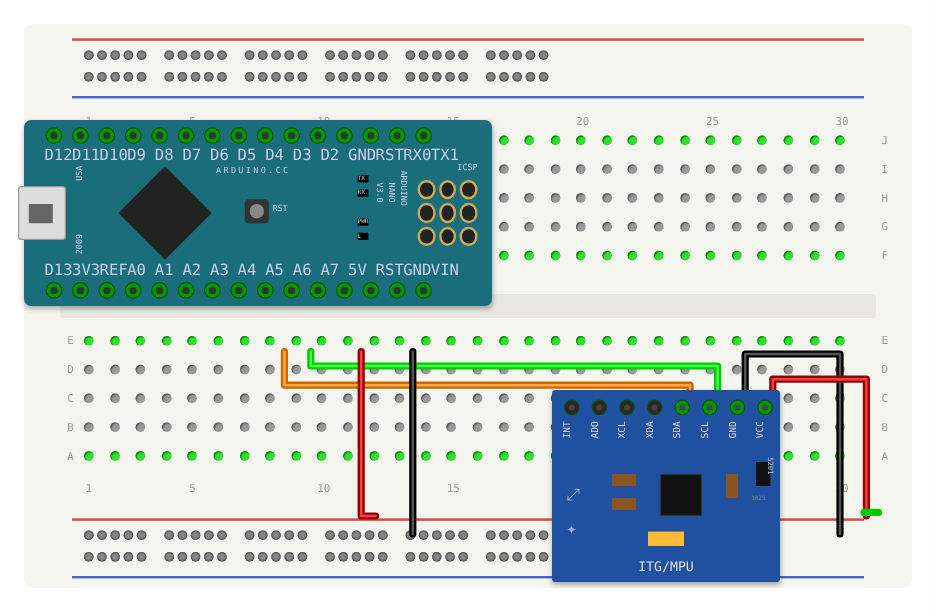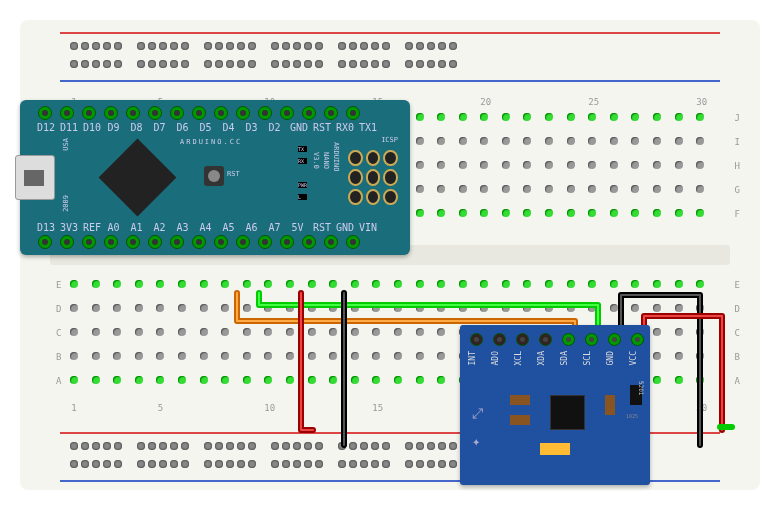--- a/index.html
+++ b/index.html
@@ -29,21 +29,21 @@
 .grid-row{position:absolute;display:flex;left:50px;gap:13.6px}
 .ghole{width:8px;height:8px;background:#999;border-radius:50%;box-shadow:inset 1px 1px 1px #555}
 .ghole.green{background:#3d3;box-shadow:inset 1px 1px 1px #080}
 .gap{position:absolute;top:150px;left:30px;right:30px;height:20px;background:#e8e8e0;border-radius:3px}
 .nano{position:absolute;left:20px;top:100px;width:390px;height:155px;background:#1a6d7a;border-radius:6px;box-shadow:0 2px 4px rgba(0,0,0,.3)}
 .nano-pins{position:absolute;display:flex;gap:8px}
 .nano-pins.top{top:6px;left:18px}
 .nano-pins.bot{bottom:6px;left:18px}
 .npin{width:14px;height:14px;background:#090;border-radius:50%;border:1px solid #050;position:relative}
 .npin::after{content:'';position:absolute;inset:3px;background:#333;border-radius:50%}
-.pin-labels{position:absolute;display:flex;gap:8px;font-size:10px;color:#cce;font-family:monospace}
+.pin-labels{position:absolute;display:flex;gap:8px;font-size:13px;color:#cce;font-family:monospace}
 .pin-labels.top{top:22px;left:17px}
 .pin-labels.bot{bottom:22px;left:17px}
 .plbl{width:15px;text-align:center;transform:rotate(0)}
 .usb{position:absolute;left:-5px;top:55px;width:40px;height:45px;background:#ddd;border:1px solid #999;border-radius:3px}
 .usb::after{content:'';position:absolute;left:8px;top:14px;width:20px;height:16px;background:#666}
 .chip{position:absolute;left:90px;top:50px;width:55px;height:55px;background:#222;transform:rotate(45deg)}
 .nano-txt{position:absolute;font-size:7px;color:#cce;font-family:monospace}
 .icsp{position:absolute;right:12px;top:50px;width:50px;height:55px;display:grid;grid-template:repeat(3,1fr)/repeat(3,1fr);gap:3px}
 .icsp-pin{background:#222;border-radius:50%;border:2px solid #ca5}
 .rst-btn{position:absolute;left:184px;top:66px;width:20px;height:20px;background:#333;border-radius:3px}
@@ -802,14 +802,15 @@
     <div class="mpu-chip"></div>
     <div class="arrow" style="left:12px;top:80px">⤢</div>
     <div class="arrow" style="left:12px;top:108px">✦</div>
     <div class="smd" style="left:50px;top:70px;width:20px;height:10px"></div>
     <div class="smd" style="left:50px;top:90px;width:20px;height:10px"></div>
     <div class="smd" style="left:145px;top:70px;width:10px;height:20px"></div>
     <div class="smd" style="left:80px;top:118px;width:30px;height:12px;background:#fb3"></div>
     <div class="smd" style="left:170px;top:60px;width:12px;height:20px;background:#111"></div>
     <div style="position:absolute;right:5px;top:56px;font-size:6px;color:#ccc;writing-mode:vertical-rl">5201</div>
     <div style="position:absolute;right:12px;top:88px;font-size:5px;color:#888">1025</div>
+    <div class="mpu-txt">ITG/MPU</div>
   </div>
 </div>
 
 </body></html>

